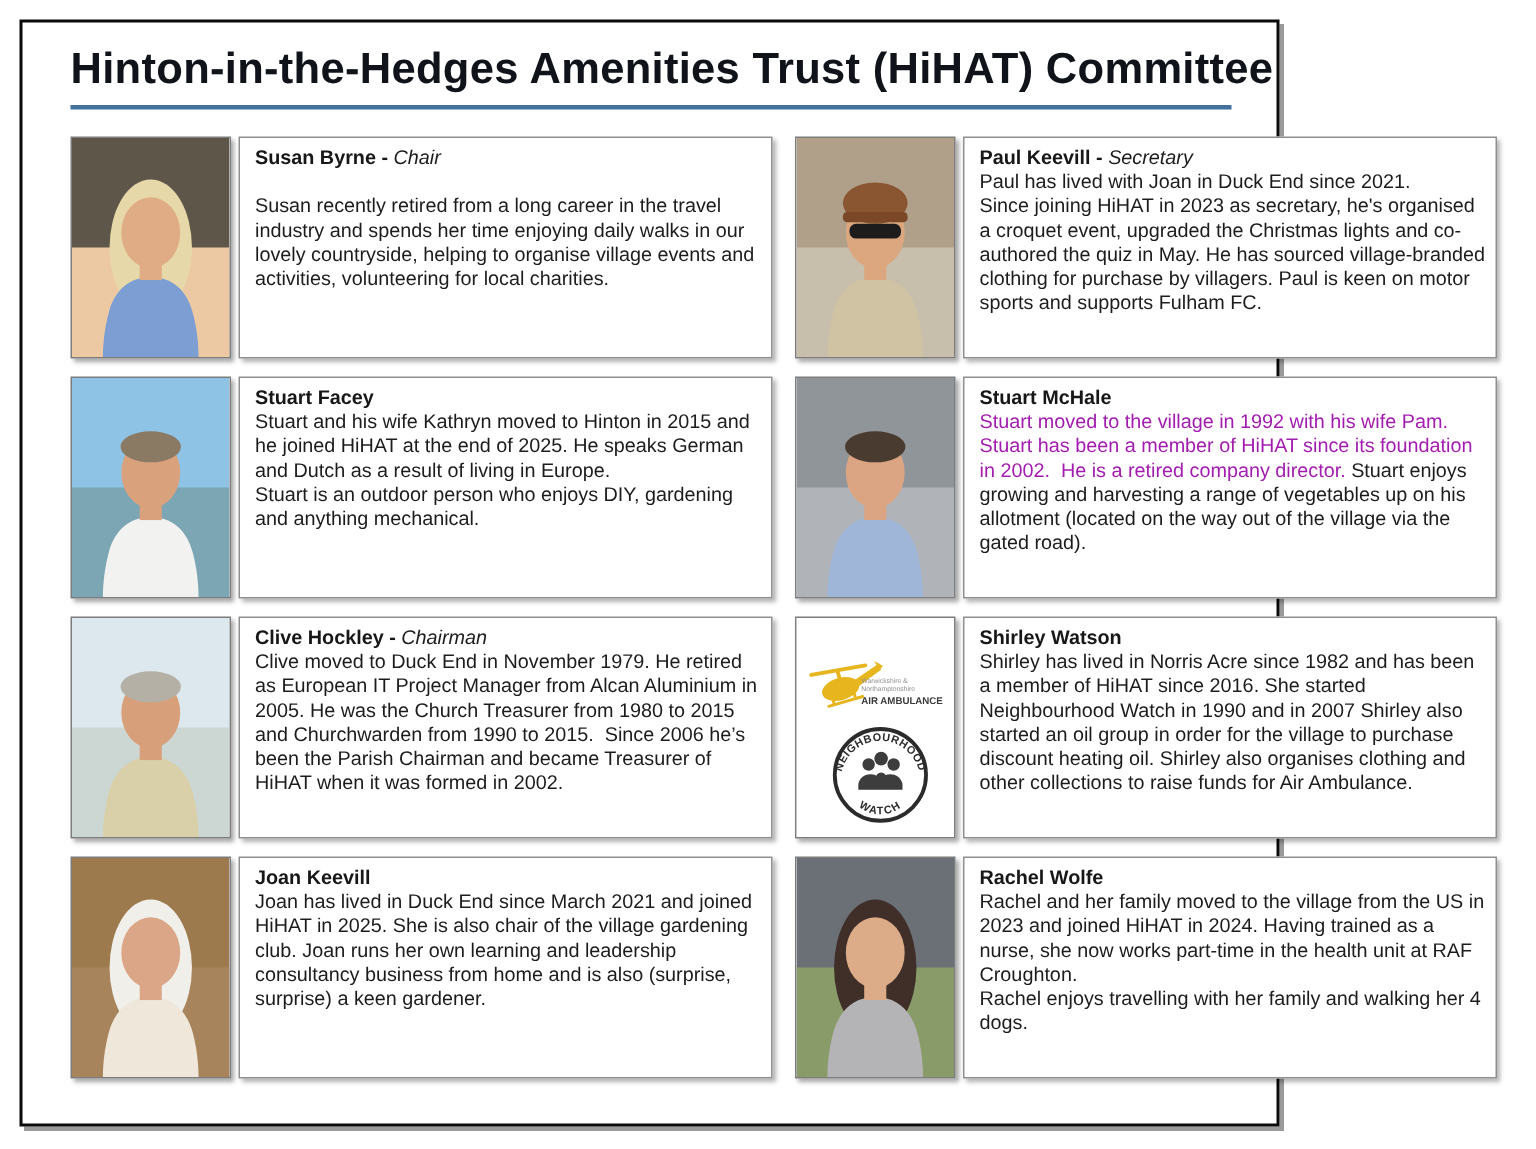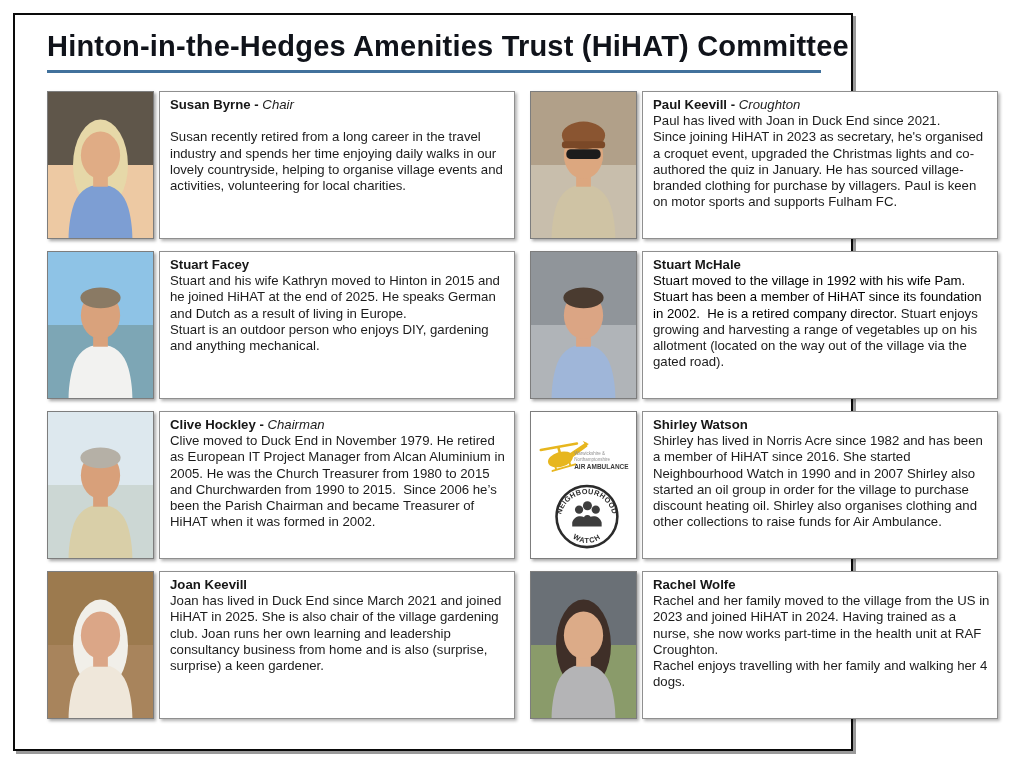--- a/index.html
+++ b/index.html
@@ -47,21 +47,21 @@
     background: #ffffff;
     box-shadow: 2px 2px 3px rgba(0,0,0,0.3);
     padding: 5px 6px 4px 10px;
     font-size: 13.2px;
     line-height: 16.2px;
     color: #1c1c1c;
   }
   .member-name { font-weight: 700; color: #171717; }
   .member-role { font-style: italic; }
   .bio { white-space: pre-wrap; }
-  .bio .muted { color: #000000; }
+  .bio .muted { color: #a21caf; }
 </style>
 </head>
 <body>
 
 <div class="page">
   <div class="title">Hinton-in-the-Hedges Amenities Trust (HiHAT) Committee</div>
   <div class="title-rule"></div>
   <div class="grid">
   <div class="card">
     <div class="photo">
@@ -94,22 +94,22 @@
         <rect x="46" y="80" width="15" height="16" fill="#dca77f"></rect>
         <ellipse cx="53.5" cy="64" rx="20" ry="24" fill="#dca77f"></ellipse>
 
         <ellipse cx="53.5" cy="44" rx="22" ry="14" fill="#8a5531"></ellipse>
         <rect x="31.5" y="50" width="44" height="7" rx="3" fill="#7a4827"></rect>
         <rect x="36" y="58" width="35" height="10" rx="4.5" fill="#1c1c1c"></rect>
       </svg>
 
     </div>
     <div class="textbox">
-      <span class="member-name">Paul Keevill</span><span class="member-name"> - </span><span class="member-role">Croughton</span>
-      <div class="bio"><span>Paul has lived with Joan in Duck End since 2021.</span><br><span>Since joining HiHAT in 2023 as secretary, he's organised a croquet event, upgraded the Christmas lights and co-authored the quiz in January. He has sourced village-branded clothing for purchase by villagers. Paul is keen on motor sports and supports Fulham FC.</span></div>
+      <span class="member-name">Paul Keevill</span><span class="member-name"> - </span><span class="member-role">Secretary</span>
+      <div class="bio"><span>Paul has lived with Joan in Duck End since 2021.</span><br><span>Since joining HiHAT in 2023 as secretary, he's organised a croquet event, upgraded the Christmas lights and co-authored the quiz in May. He has sourced village-branded clothing for purchase by villagers. Paul is keen on motor sports and supports Fulham FC.</span></div>
     </div>
   </div>
 
   <div class="card">
     <div class="photo">
 
       <svg viewBox="0 0 107 148" preserveAspectRatio="none">
         <rect x="0" y="0" width="107" height="148" fill="#8ec3e6"></rect>
         <rect x="0" y="74" width="107" height="74" fill="#7da6b5"></rect>
 

